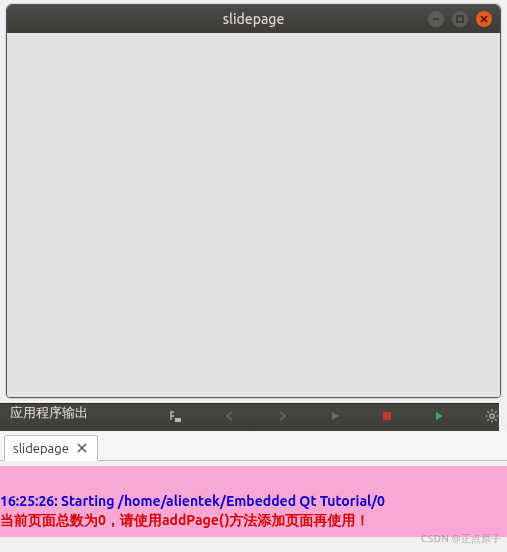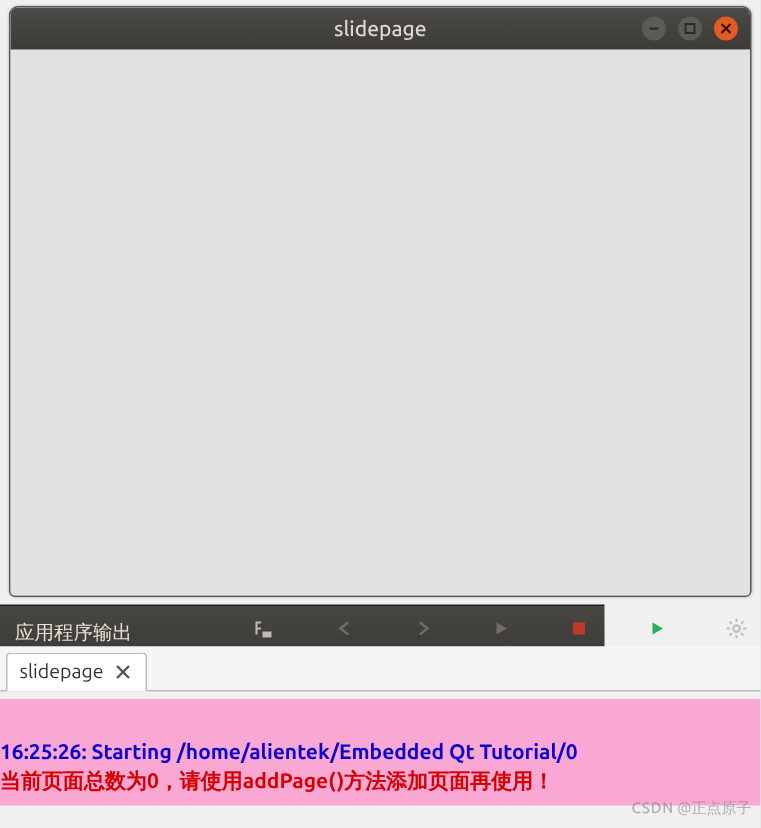--- a/index.html
+++ b/index.html
@@ -11,21 +11,21 @@
   .titlebar-title { flex: 1; text-align: center; color: #ddd8cf; font-size: 14px; font-weight: 500; }
   .win-controls { display: flex; gap: 8px; position: absolute; right: 8px; }
   .win-btn { width: 16px; height: 16px; border-radius: 50%; display: flex; align-items: center; justify-content: center; cursor: pointer; }
   .win-btn.min { background: #5c5b55; }
   .win-btn.max { background: #5c5b55; }
   .win-btn.close { background: #e25b23; }
   .win-btn svg { width: 8px; height: 8px; }
   .app-body { height: calc(100% - 28px); background: #e2e2e2; }
 
   
-  .output-header { position: absolute; left: 0; top: 403px; width: 403px; height: 28px; background: linear-gradient(#474742,#3e3d39); display: flex; align-items: flex-end; color: #e6e2d7; font-size: 13px; border-top: 1px solid #222; gap: 40px; }
+  .output-header { position: absolute; left: 0; top: 403px; width: 499px; height: 28px; background: linear-gradient(#474742,#3e3d39); display: flex; align-items: flex-start; color: #e6e2d7; font-size: 13px; border-top: 1px solid #222; gap: 40px; }
   .output-title { padding-left: 10px; flex: 0 0 auto; font-weight: 500; }
   .header-spacer { flex: 1; }
   .hdr-icon { width: 24px; height: 24px; display: flex; align-items: center; justify-content: center; color: #bfbab0; cursor: pointer; }
   .hdr-icon.disabled { color: #6f6d66; cursor: default; }
   .hdr-icon svg { display: block; }
   .stop-icon rect { fill: #c0392b; }
   .run-icon path { fill: #27ae60; }
   .filter-box { background: #fff; height: 22px; margin: 0 2px 0 6px; display: flex; align-items: center; padding: 0 4px; width: 58px; border-left: 1px solid #555; }
   .filter-box .mag { width: 14px; height: 14px; color: #555; }
   .filter-box .txt { font-size: 12px; color: #777; font-style: italic; margin-left: 2px; white-space: nowrap; overflow: hidden; }

